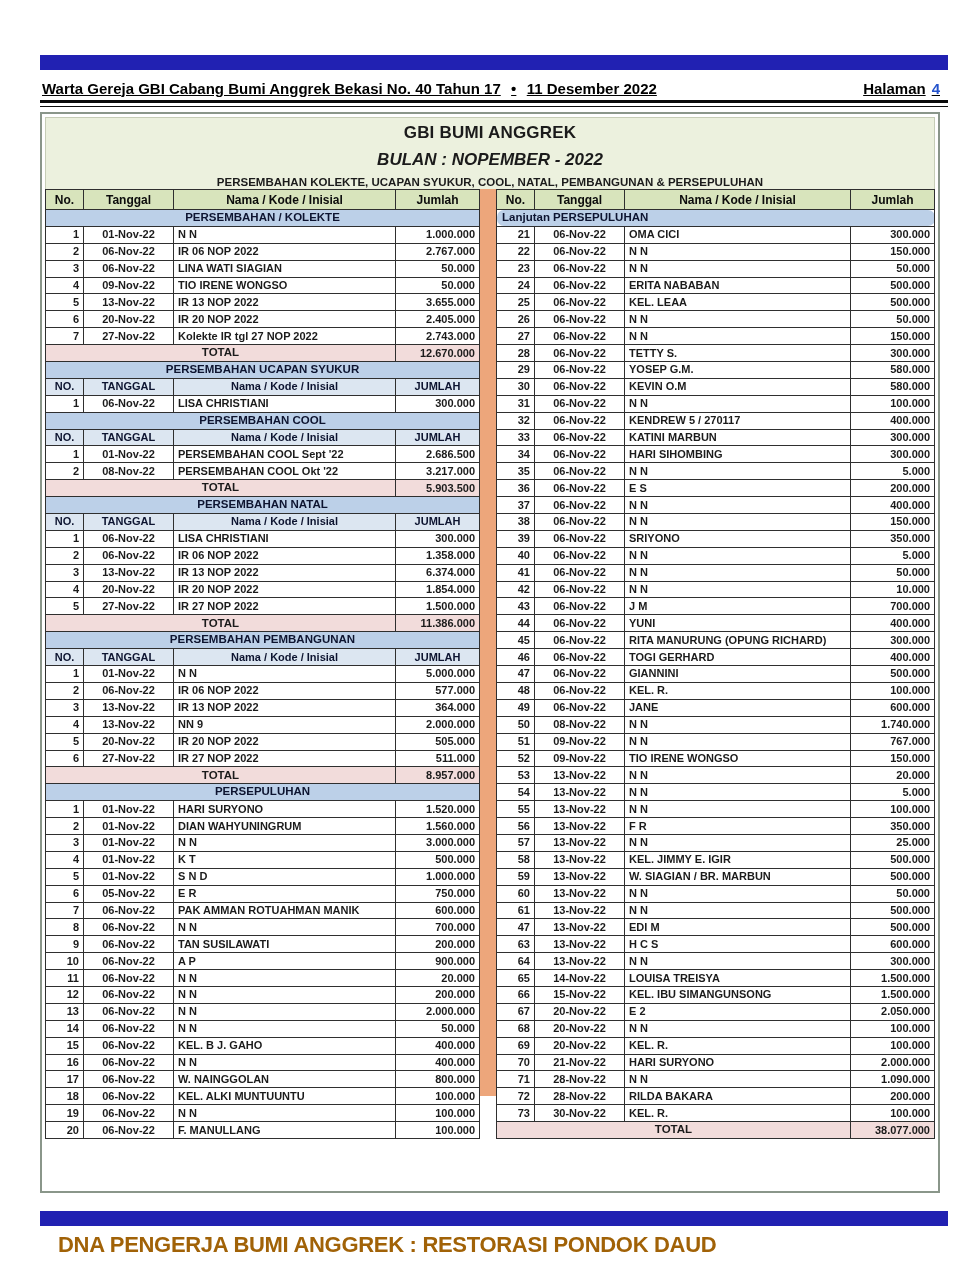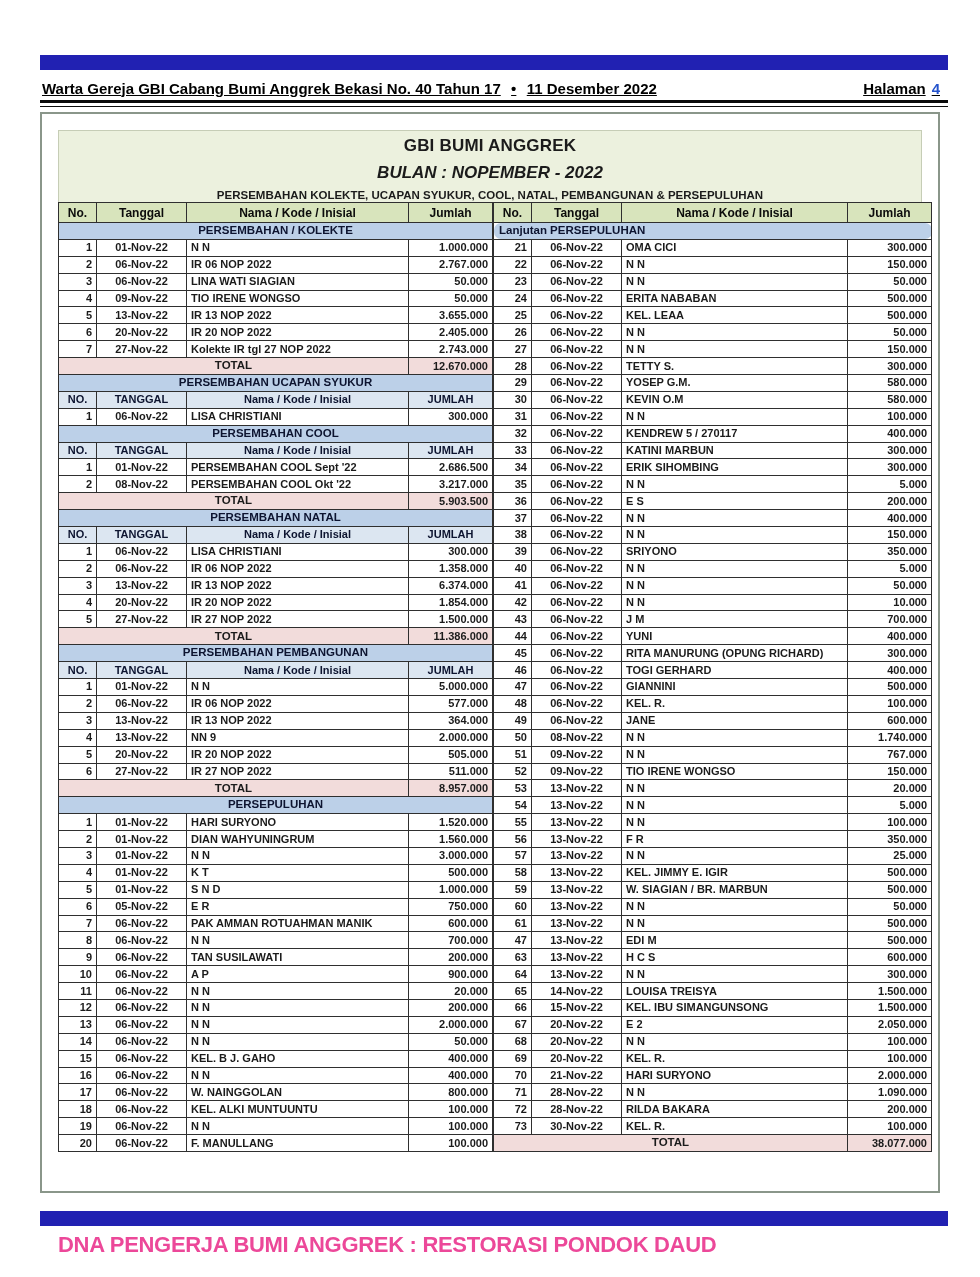--- a/index.html
+++ b/index.html
@@ -14,21 +14,21 @@
        font-family:"Liberation Sans", sans-serif;color:var(--ink);overflow:hidden;}
   .topbar{position:absolute;left:40px;top:55px;width:908px;height:15px;background:var(--bar-blue);}
   .masthead{position:absolute;left:42px;top:76px;width:898px;height:24px;
             display:flex;align-items:center;font-size:15px;font-weight:600;color:#000;text-decoration:underline;}
   .masthead .gap{width:26px;text-align:center;}
   .masthead .spacer{flex:1;}
   .page-num{color:var(--page-num-blue);margin-left:6px;}
   .ruled{position:absolute;left:40px;top:100px;width:908px;height:7px;
          border-top:3px solid #0a0a0a;border-bottom:1.5px solid #0a0a0a;}
   .doc-box{position:absolute;left:40px;top:112px;width:900px;height:1081px;
-           border:2px solid var(--outer-border);background:#fff;padding:16px;}
+           border:2px solid var(--outer-border);background:#fff;padding:3px;}
   .title-block{background:var(--title-bg);text-align:center;border:1px solid #c6cdb6;
                border-bottom:none;padding-top:5px;height:72px;}
   .t1{font-size:17px;font-weight:800;letter-spacing:.2px;}
   .t2{font-size:17px;font-weight:800;padding-top:7px;font-style:italic;}
   .t3{font-size:11.5px;font-weight:800;padding-top:6px;}
   .tables-row{display:flex;background:var(--divider-salmon);height:907px;}
   table.t{border-collapse:collapse;table-layout:fixed;background:#fff;
           font-size:11px;font-weight:700;color:var(--ink);align-self:flex-start;}
   table.t td,table.t th{border:1px solid var(--cell-border);overflow:hidden;
         white-space:nowrap;padding:0 4px;height:16.9px;line-height:1;}
@@ -41,21 +41,21 @@
   tr.total td.lbl{text-align:center;font-size:11.5px;}
   td.no{text-align:right;padding-right:8px;}
   td.date{text-align:center;}
   td.name{text-align:left;padding-left:6px;}
   td.amt{text-align:right;padding-right:5px;}
   .divider{width:16px;}
   .t-left{width:434px;}
   .t-right{width:438px;}
   .botbar{position:absolute;left:40px;top:1211px;width:908px;height:15px;background:var(--bar-blue);}
   .footer-line{position:absolute;left:58px;top:1232px;font-size:22px;font-weight:800;
-               letter-spacing:-0.3px;color:#ec4899;text-align:center;}
+               letter-spacing:-0.3px;color:#a16207;text-align:center;}
 </style>
 </head>
 <body>
 
 <div class="topbar"></div>
 
 <div class="masthead">
   <span>Warta Gereja GBI Cabang Bumi Anggrek Bekasi No. 40 Tahun 17</span>
   <span class="gap">•</span>
   <span>11 Desember 2022</span>
@@ -485,21 +485,21 @@
           </tr>
           <tr>
             <td class="no">33</td>
             <td class="date">06-Nov-22</td>
             <td class="name">KATINI MARBUN</td>
             <td class="amt">300.000</td>
           </tr>
           <tr>
             <td class="no">34</td>
             <td class="date">06-Nov-22</td>
-            <td class="name">ERIK SIHOMBING</td>
+            <td class="name">HARI SIHOMBING</td>
             <td class="amt">300.000</td>
           </tr>
           <tr>
             <td class="no">35</td>
             <td class="date">06-Nov-22</td>
             <td class="name">N N</td>
             <td class="amt">5.000</td>
           </tr>
           <tr>
             <td class="no">36</td>

